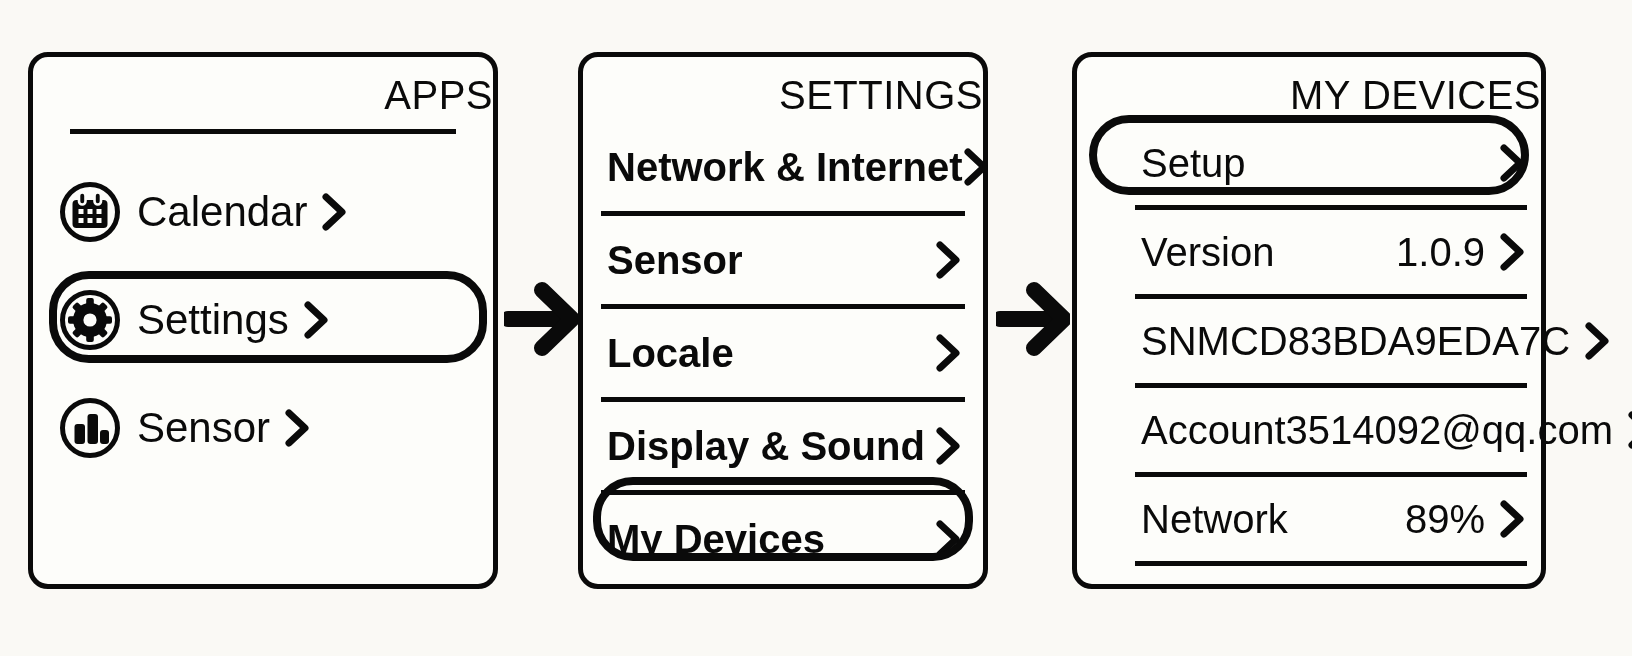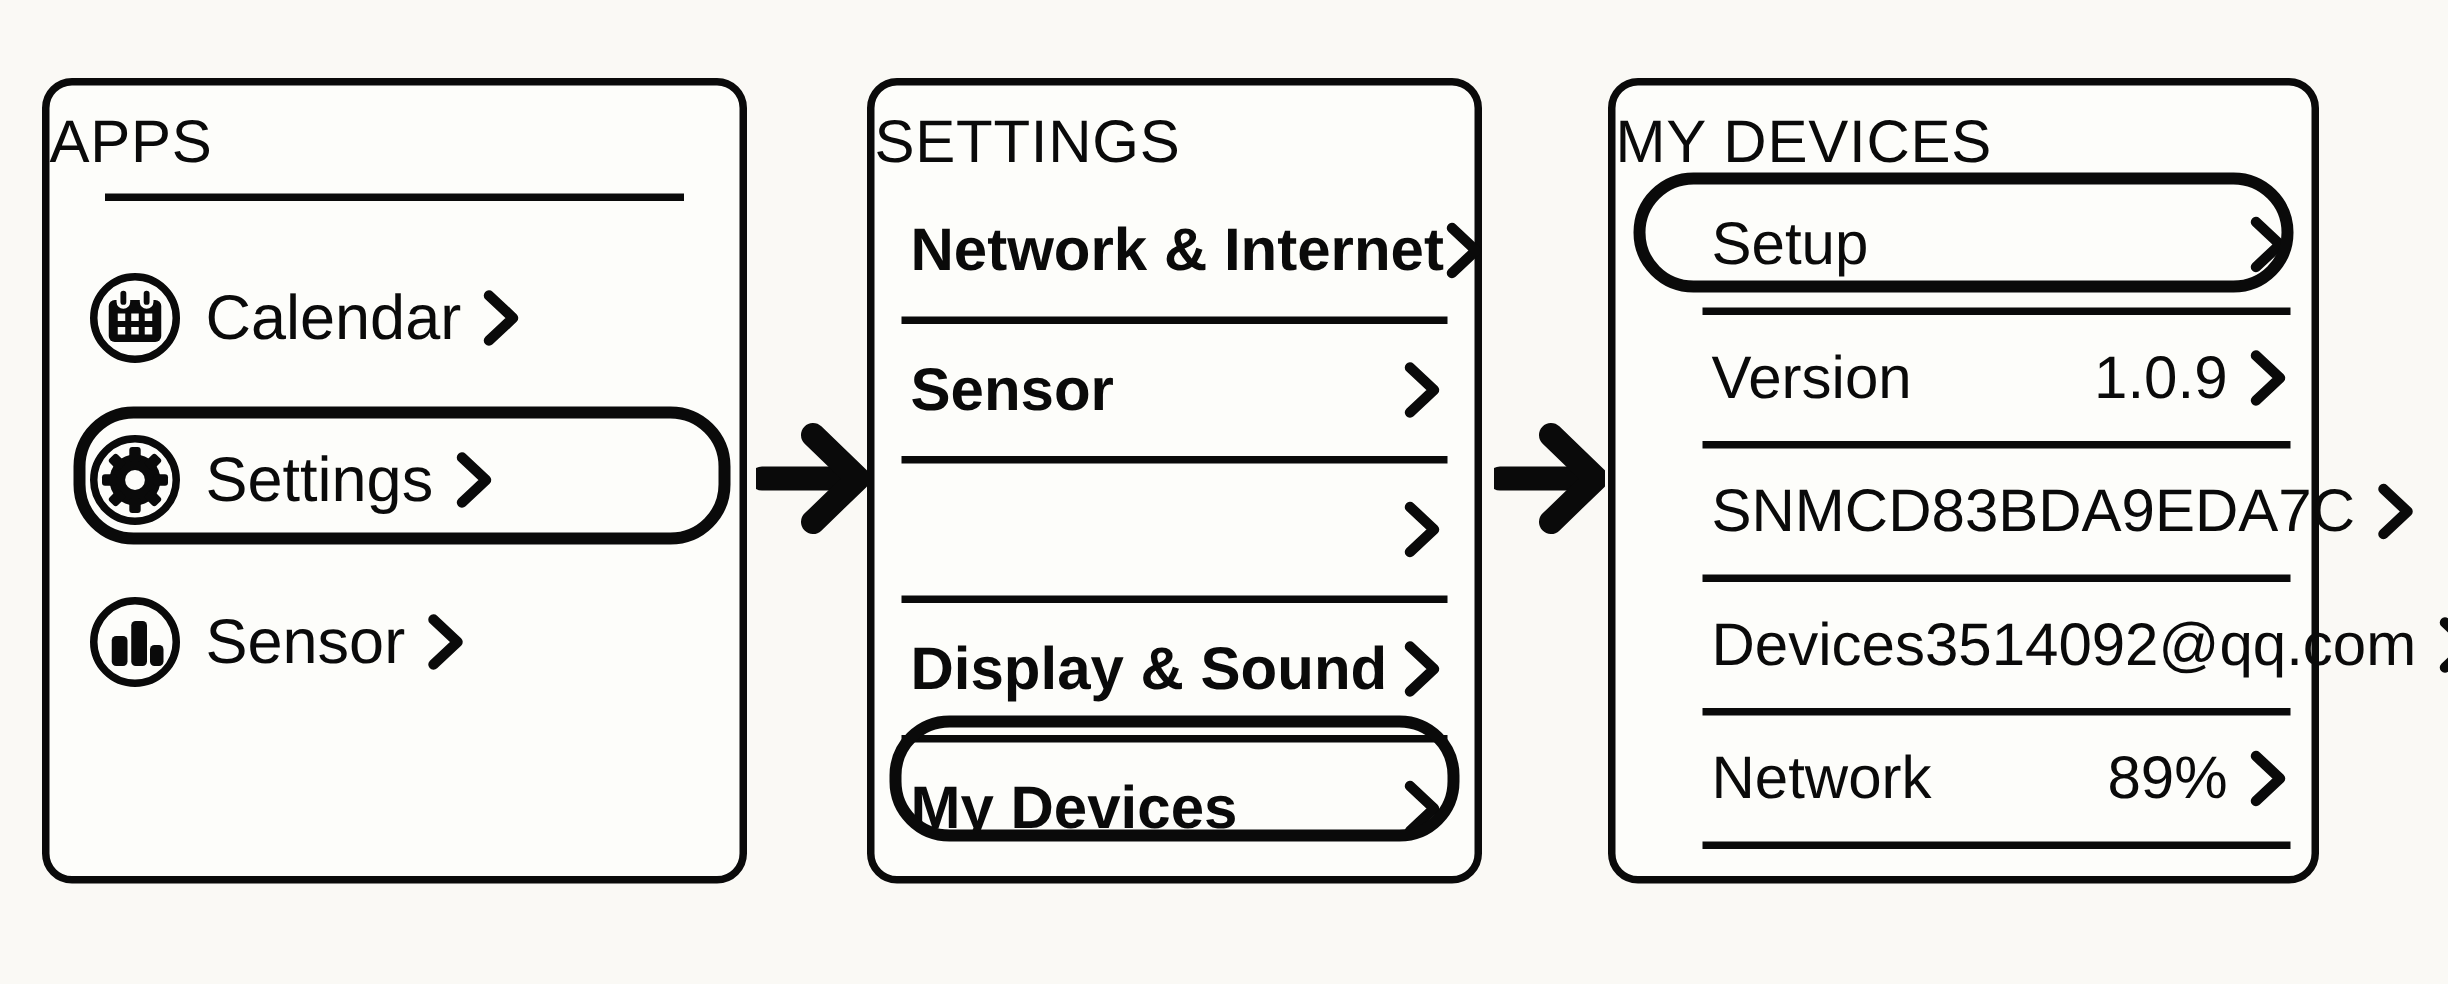--- a/index.html
+++ b/index.html
@@ -19,21 +19,21 @@
     background:#fdfdfa;
     border:5px solid #0a0a0a;
     border-radius:20px;
     box-sizing:border-box;
   }
   #panel-apps    { left:28px;   top:52px;  width:470px; height:537px; }
   #panel-settings{ left:578px;  top:52px;  width:410px; height:537px; }
   #panel-devices { left:1072px; top:52px;  width:474px; height:537px; }
 
   .panel-title{
-    text-align:left;
+    text-align:right;
     font-size:40px;
     letter-spacing:.5px;
     font-weight:400;
     margin-top:18px;
     line-height:1;
     white-space:nowrap;
   }
   .title-underline{
     height:5px;background:#0a0a0a;
     margin:14px auto 0 auto;
@@ -215,20 +215,21 @@
         <span class="row-label">Sensor</span>
         <span class="chev" style="margin-left:auto;">
           <svg viewBox="0 0 26 40" width="26" height="40">
               <polyline points="5,5 21,20 5,35" fill="none" stroke="#0a0a0a" stroke-width="7" stroke-linecap="round" stroke-linejoin="round"></polyline>
             </svg>
         </span>
       </div>
       <div class="divider"></div>
 
       <div class="row">
+        <span class="row-label">Locale</span>
         <span class="chev" style="margin-left:auto;">
           <svg viewBox="0 0 26 40" width="26" height="40">
               <polyline points="5,5 21,20 5,35" fill="none" stroke="#0a0a0a" stroke-width="7" stroke-linecap="round" stroke-linejoin="round"></polyline>
             </svg>
         </span>
       </div>
       <div class="divider"></div>
 
       <div class="row">
         <span class="row-label">Display &amp; Sound</span>
@@ -292,21 +293,21 @@
         <span class="row-value">MCD83BDA9EDA7C</span>
         <span class="chev">
           <svg viewBox="0 0 26 40" width="26" height="40">
               <polyline points="5,5 21,20 5,35" fill="none" stroke="#0a0a0a" stroke-width="7" stroke-linecap="round" stroke-linejoin="round"></polyline>
             </svg>
         </span>
       </div>
       <div class="divider"></div>
 
       <div class="row">
-        <span class="row-label">Devices</span>
+        <span class="row-label">Account</span>
         <span class="row-value">3514092@qq.com</span>
         <span class="chev">
           <svg viewBox="0 0 26 40" width="26" height="40">
               <polyline points="5,5 21,20 5,35" fill="none" stroke="#0a0a0a" stroke-width="7" stroke-linecap="round" stroke-linejoin="round"></polyline>
             </svg>
         </span>
       </div>
       <div class="divider"></div>
 
       <div class="row">

